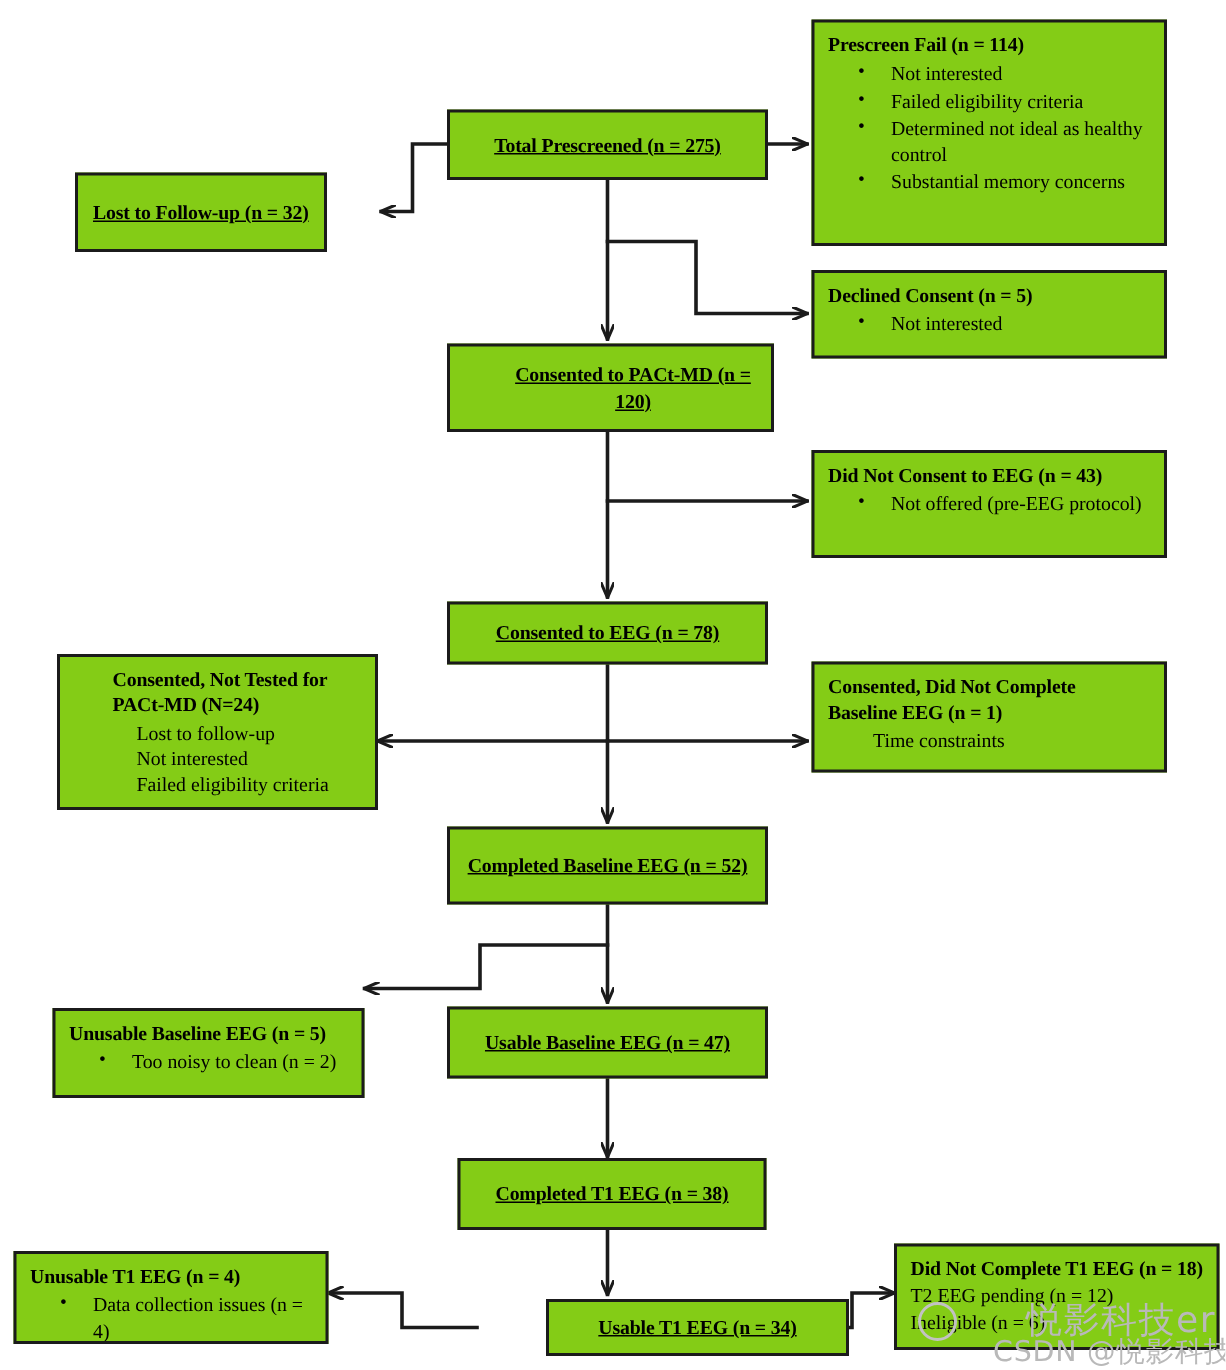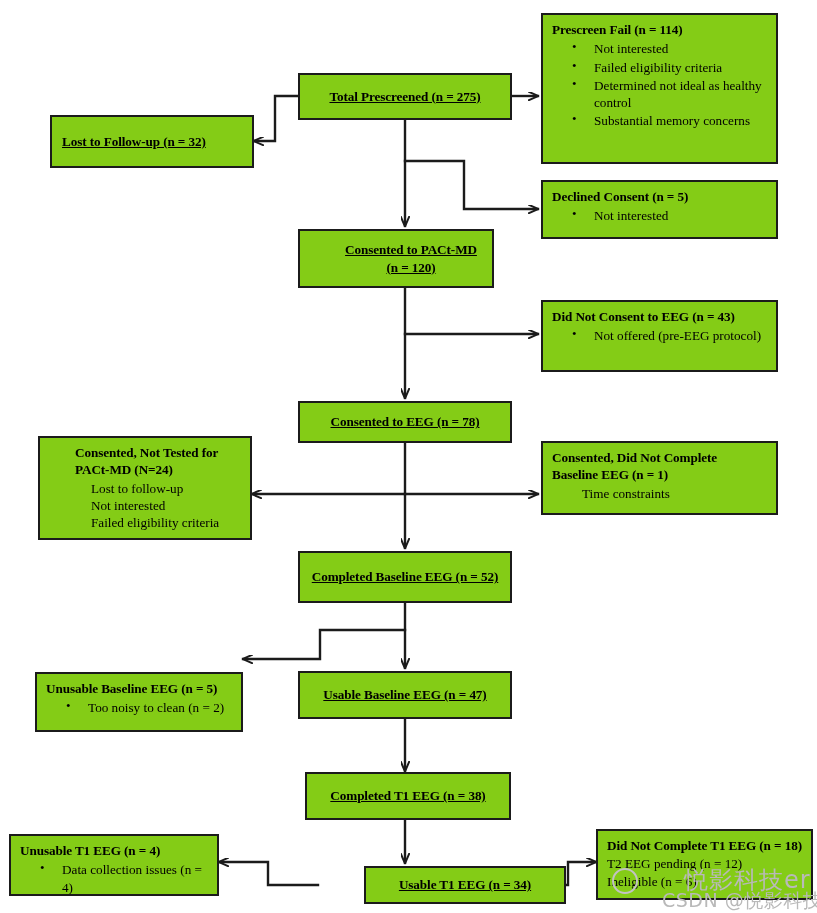--- a/index.html
+++ b/index.html
@@ -159,42 +159,42 @@
       <path d="M318,885 L268,885 L268,862 L219,862" marker-end="url(#arrowhead)"></path>
 
       <path d="M520,885 L568,885 L568,862 L596,862" marker-end="url(#arrowhead)"></path>
     </g>
   </svg>
 
   <div class="node-box centered" style="left:298px; top:73px; width:214px; height:47px;">
     <div class="node-title center-title">Total Prescreened (n = 275)</div>
   </div>
 
-  <div class="node-box centered" style="left:50px; top:115px; width:204px; height:53px; align-items:flex-start;">
+  <div class="node-box centered" style="left:50px; top:115px; width:168px; height:53px; align-items:flex-start;">
     <div class="node-title">Lost to Follow-up (n = 32)</div>
   </div>
 
   <div class="node-box" style="left:541px; top:13px; width:237px; height:151px;">
     <div class="node-title">Prescreen Fail (n = 114)</div>
     <ul class="bullet-list">
       <li>Not interested</li>
       <li>Failed eligibility criteria</li>
       <li>Determined not ideal as healthy control</li>
       <li>Substantial memory concerns</li>
     </ul>
   </div>
 
   <div class="node-box" style="left:541px; top:180px; width:237px; height:59px;">
     <div class="node-title">Declined Consent (n = 5)</div>
     <ul class="bullet-list">
       <li>Not interested</li>
     </ul>
   </div>
 
-  <div class="node-box centered" style="left:298px; top:229px; width:196px; height:59px;padding-left:40px;">
+  <div class="node-box centered" style="left:298px; top:229px; width:218px; height:59px;padding-left:40px;">
     <div class="node-title center-title">Consented to PACt-MD (n = 120)</div>
   </div>
 
   <div class="node-box" style="left:541px; top:300px; width:237px; height:72px;">
     <div class="node-title">Did Not Consent to EEG (n = 43)</div>
     <ul class="bullet-list">
       <li>Not offered (pre-EEG protocol)</li>
     </ul>
   </div>
 

